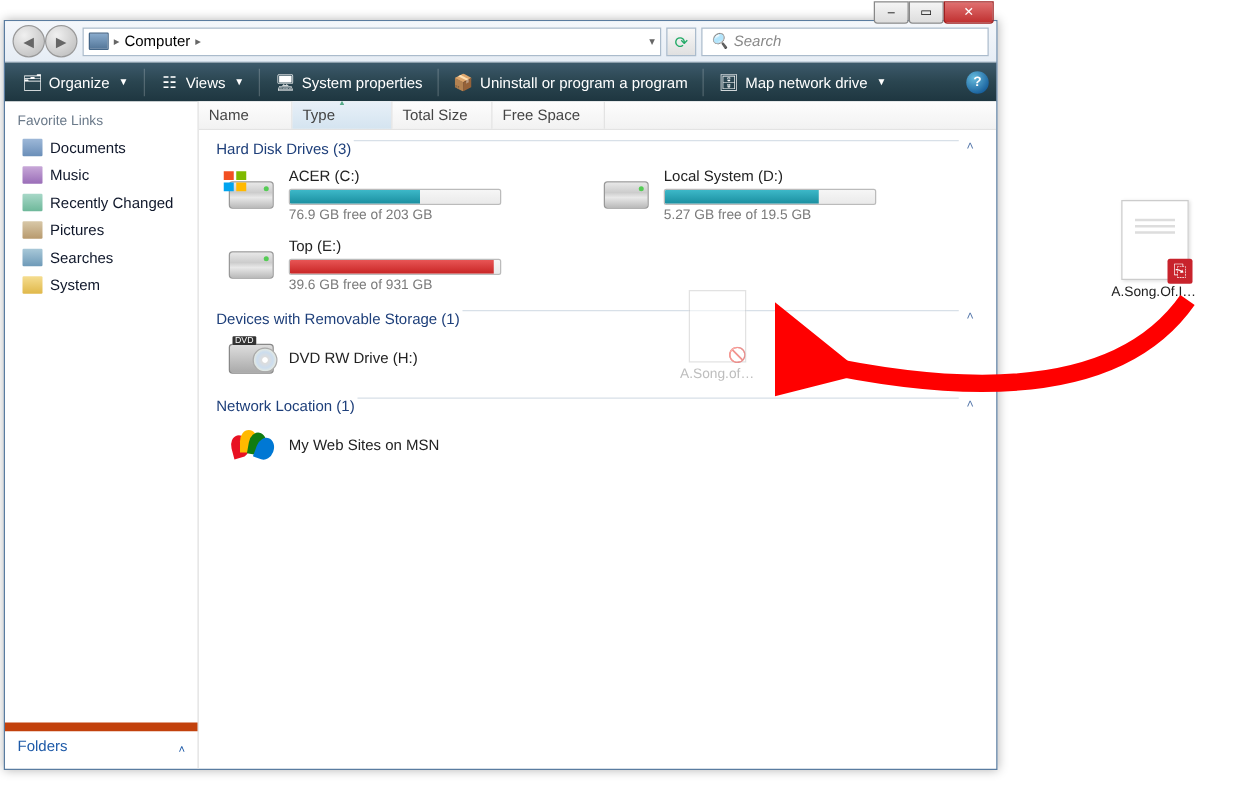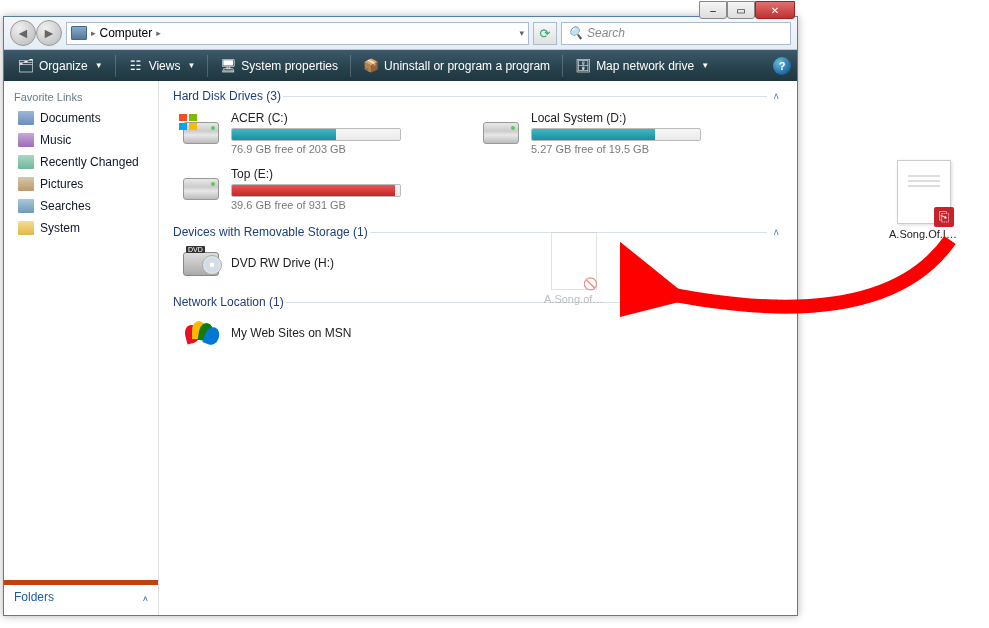--- a/index.html
+++ b/index.html
@@ -26,27 +26,27 @@
 .side{width:155px;border-right:1px solid #e0e0e0;padding:6px 0;display:flex;flex-direction:column}
 .shead{padding:4px 10px;color:#6b7a8a;font-size:11px}
 .sitem{display:flex;align-items:center;gap:6px;padding:4px 10px 4px 14px;color:#0f172a;cursor:pointer}
 .sicon{width:16px;height:14px;border-radius:1px}
 .sicon.doc{background:linear-gradient(#9db8d8,#6a8eb8)}
 .sicon.music{background:linear-gradient(#c8a8d8,#9a6eb8)}
 .sicon.recent{background:linear-gradient(#a8d8c8,#6eb89a)}
 .sicon.pic{background:linear-gradient(#d8c8a8,#b89a6e)}
 .sicon.srch{background:linear-gradient(#a8c8d8,#6e9ab8)}
 .sicon.pub{background:linear-gradient(#f5dd90,#e0b84a)}
-.folders{margin-top:auto;border-top:5px solid #c2410c;padding:5px 10px;color:#1e5aa8;display:flex;align-items:flex-end;justify-content:space-between;cursor:pointer}
+.folders{margin-top:auto;border-top:7px solid #c2410c;padding:5px 10px;color:#1e5aa8;display:flex;align-items:flex-end;justify-content:space-between;cursor:pointer}
 .main{flex:1;overflow:auto}
 .cols{display:flex;border-bottom:1px solid #e3e3e3;background:linear-gradient(#fdfdfd,#f2f2f2)}
 .col{padding:4px 8px;border-right:1px solid #e3e3e3;color:#444;position:relative}
 .col.sorted{background:linear-gradient(#e8f0f8,#d4e4f0)}
 .sortarrow{position:absolute;left:50%;top:-1px;transform:translateX(-50%);font-size:6px;color:#5a8}
-.grp{padding:8px 14px 2px;color:#1e3f7a;display:flex;align-items:center;gap:2px}
+.grp{padding:8px 14px 2px;color:#1e3f7a;display:flex;align-items:flex-start;gap:2px}
 .gline{flex:1;height:1px;background:#d8e0e8}
 .collapse{color:#5577aa;font-size:10px;cursor:pointer;padding:0 4px}
 .drives{display:flex;flex-wrap:wrap;padding:4px 10px 4px 20px;gap:8px 30px}
 .drive{display:flex;align-items:center;gap:10px;width:270px;padding:2px}
 .dicon{width:40px;height:34px;display:flex;align-items:center;justify-content:center;position:relative}
 .hdd{width:36px;height:22px;background:linear-gradient(#e8e8e8 0%,#ccc 40%,#e8e8e8 60%,#bbb 100%);border:1px solid #999;border-radius:3px;position:relative}
 .hdd::before{content:"";position:absolute;right:3px;top:3px;width:4px;height:4px;background:#5c5;border-radius:50%}
 .winflag{position:absolute;left:-2px;top:-2px;width:18px;height:16px}
 .winflag span{position:absolute;width:8px;height:7px}
 .winflag .r{background:#f25022;left:0;top:0}.winflag .g{background:#7fba00;right:0;top:0}.winflag .b{background:#00a4ef;left:0;bottom:0}.winflag .y{background:#ffb900;right:0;bottom:0}
@@ -167,20 +167,27 @@
             <span>System</span>
           </div>
         </div>
       <div class="folders">
         <span>Folders</span>
         <span style="font-size:9px">˄</span>
       </div>
     </div>
 
     <div class="main">
+      <div class="cols">
+        <div class="col" style="width:75px">Name</div>
+        <div class="col sorted" style="width:80px"><span class="sortarrow">▲</span><span>Type</span></div>
+        <div class="col" style="width:80px">Total Size</div>
+        <div class="col" style="width:90px">Free Space</div>
+        <div class="col" style="flex:1;border-right:none"></div>
+      </div>
 
       <div class="grp">
         <span>Hard Disk Drives (3)</span>
         <div class="gline"></div>
         <span class="collapse">˄</span>
       </div>
       <div class="drives" id="hdd-drives">
           <div class="drive">
             <div class="dicon">
               <div class="hdd"></div>

